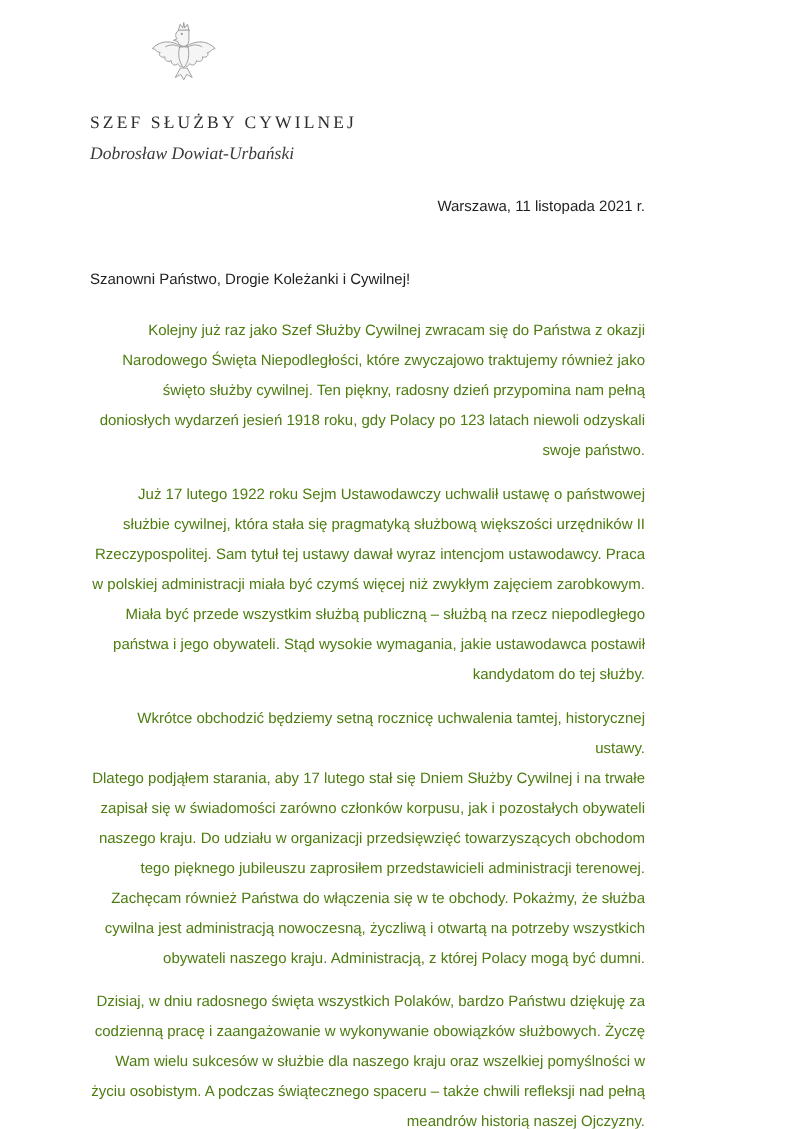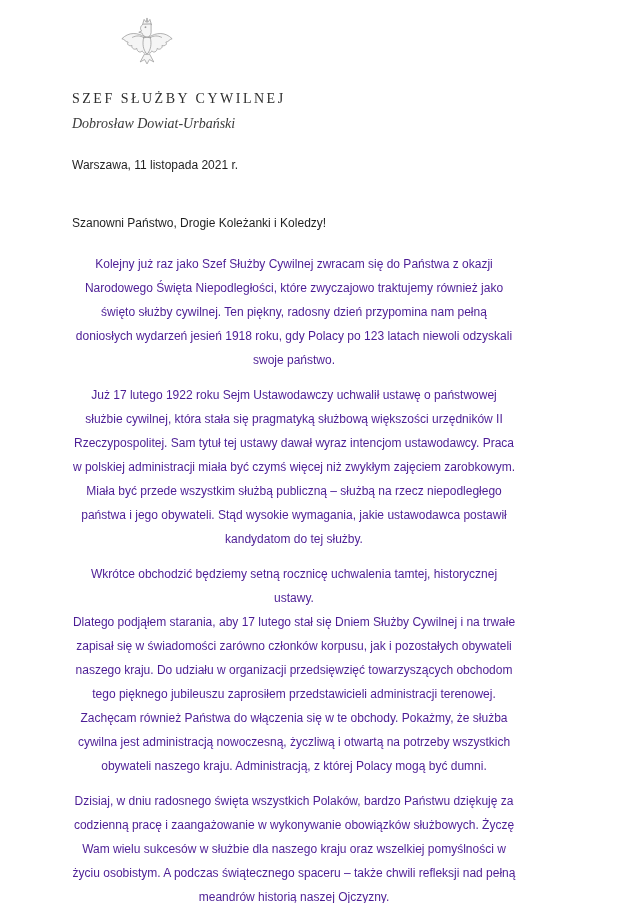--- a/index.html
+++ b/index.html
@@ -36,39 +36,39 @@
   }
   .letterhead-name {
     margin-top: 9px;
     font-family: "Liberation Serif", serif;
     font-style: italic;
     font-size: 14px;
     color: #3a3a3a;
   }
   .dateline {
     margin-top: 26px;
-    text-align: left;
+    text-align: right;
     font-size: 12px;
     color: #1f1f1f;
   }
   .salutation {
     margin-top: 44px;
     font-size: 12px;
     color: #1f1f1f;
   }
   .body-paragraphs {
     margin-top: 22px;
   }
   .para {
     margin: 0 0 11px 0;
     font-size: 12px;
     line-height: 24px;
-    color: #4c1d95;
+    color: #4d7c0f;
     white-space: pre-line;
-    text-align: center;
+    text-align: right;
   }
   .signature-block {
     margin-top: 10px;
     text-align: right;
     padding-right: 26px;
   }
   .signature {
     display: inline-block;
     font-family: "DejaVu Serif", serif;
     font-style: italic;
@@ -98,21 +98,21 @@
           <path d="M90 44 C82 40 74 40 66 45" fill="none"></path>
         </g>
       </svg>
     </div>
     <div class="letterhead-title">SZEF SŁUŻBY CYWILNEJ</div>
     <div class="letterhead-name">Dobrosław Dowiat-Urbański</div>
   </header>
 
   <div class="dateline">Warszawa, 11 listopada 2021 r.</div>
 
-  <div class="salutation">Szanowni Państwo, Drogie Koleżanki i Koledzy!</div>
+  <div class="salutation">Szanowni Państwo, Drogie Koleżanki i Cywilnej!</div>
 
   <div class="body-paragraphs">
     <p class="para">Kolejny już raz jako Szef Służby Cywilnej zwracam się do Państwa z okazji Narodowego Święta Niepodległości, które zwyczajowo traktujemy również jako święto służby cywilnej. Ten piękny, radosny dzień przypomina nam pełną doniosłych wydarzeń jesień 1918 roku, gdy Polacy po 123 latach niewoli odzyskali swoje państwo.</p>
     <p class="para">Już 17 lutego 1922 roku Sejm Ustawodawczy uchwalił ustawę o państwowej służbie cywilnej, która stała się pragmatyką służbową większości urzędników II Rzeczypospolitej. Sam tytuł tej ustawy dawał wyraz intencjom ustawodawcy. Praca w polskiej administracji miała być czymś więcej niż zwykłym zajęciem zarobkowym. Miała być przede wszystkim służbą publiczną – służbą na rzecz niepodległego państwa i jego obywateli. Stąd wysokie wymagania, jakie ustawodawca postawił kandydatom do tej służby.</p>
     <p class="para">Wkrótce obchodzić będziemy setną rocznicę uchwalenia tamtej, historycznej ustawy.
 Dlatego podjąłem starania, aby 17 lutego stał się Dniem Służby Cywilnej i na trwałe zapisał się w świadomości zarówno członków korpusu, jak i pozostałych obywateli naszego kraju. Do udziału w organizacji przedsięwzięć towarzyszących obchodom tego pięknego jubileuszu zaprosiłem przedstawicieli administracji terenowej. Zachęcam również Państwa do włączenia się w te obchody. Pokażmy, że służba cywilna jest administracją nowoczesną, życzliwą i otwartą na potrzeby wszystkich obywateli naszego kraju. Administracją, z której Polacy mogą być dumni.</p>
     <p class="para">Dzisiaj, w dniu radosnego święta wszystkich Polaków, bardzo Państwu dziękuję za codzienną pracę i zaangażowanie w wykonywanie obowiązków służbowych. Życzę Wam wielu sukcesów w służbie dla naszego kraju oraz wszelkiej pomyślności w życiu osobistym. A podczas świątecznego spaceru – także chwili refleksji nad pełną meandrów historią naszej Ojczyzny.</p>
   </div>
 
   <div class="signature-block">

